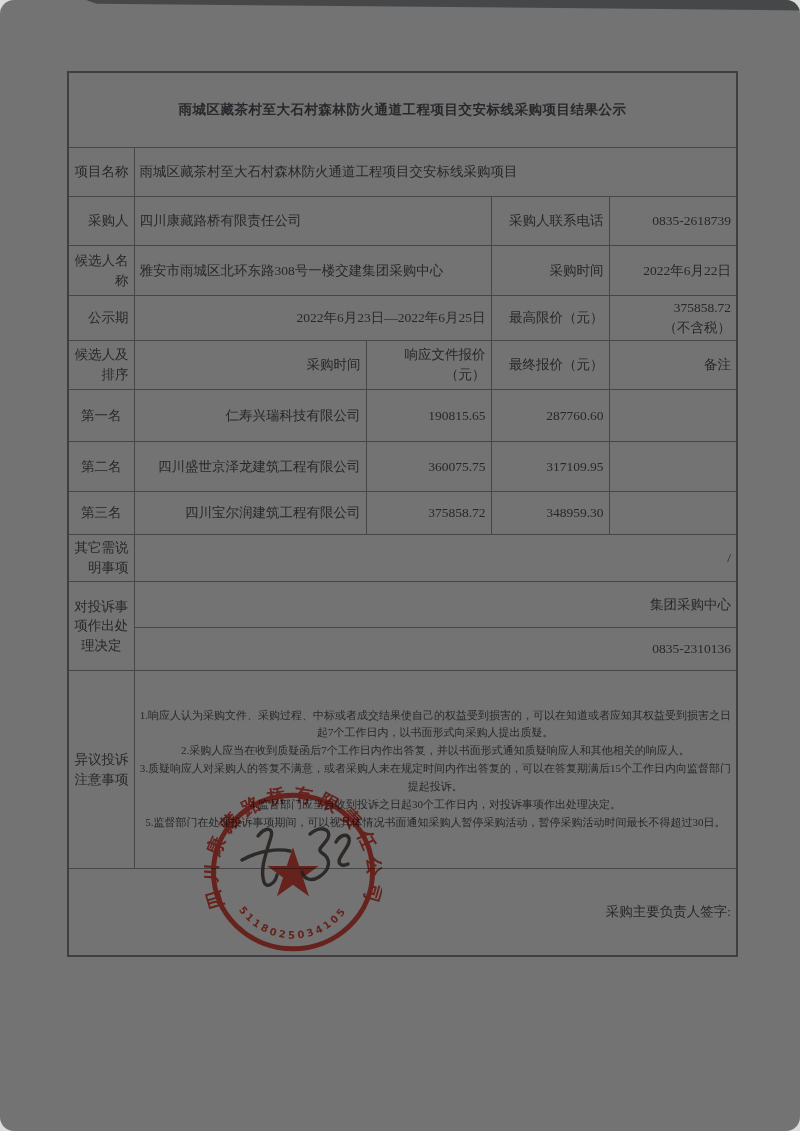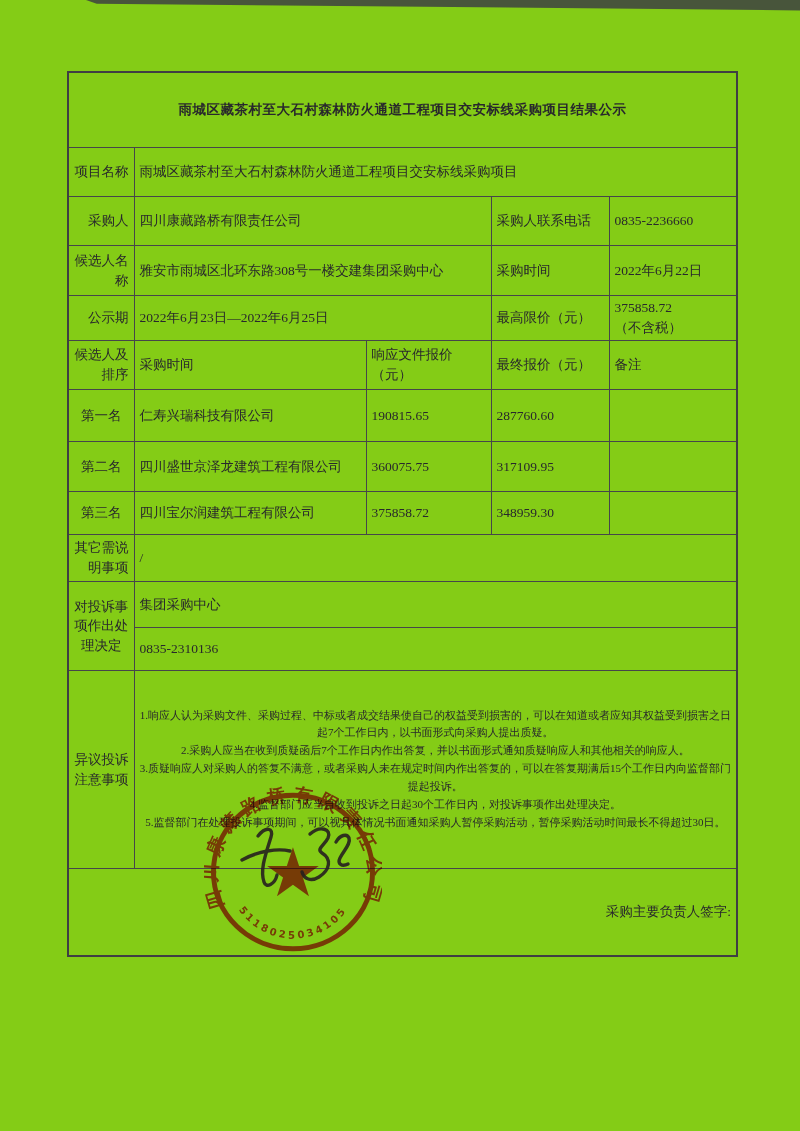--- a/index.html
+++ b/index.html
@@ -1,19 +1,19 @@
 <!DOCTYPE html>
 <html><head>
 <meta charset="utf-8">
 <style>
   html,body{margin:0;padding:0;background:#dcdcda;}
   .page{
     position:relative;width:800px;height:1131px;margin:0 auto;
-    background:#84cc16;overflow:hidden;
-    font-family:"Liberation Serif","DejaVu Serif",serif;color:#28282c;
+    background:#737373;overflow:hidden;
+    font-family:"Liberation Serif","DejaVu Serif",serif;color:#28282c;border-radius:14px;
   }
   .scan-band{
     position:absolute;left:86px;top:0;width:714px;height:13px;
     background:#3d3f42;
     clip-path:polygon(0 0,100% 0,100% 80%,1.5% 28%);
     opacity:.85;
   }
   table.doc{
     position:absolute;left:67px;top:71px;width:669px;
     border-collapse:collapse;table-layout:fixed;
@@ -21,21 +21,21 @@
   }
   table.doc td{
     border:1px solid #46464a;
     font-size:13.5px;line-height:1.45;
     padding:2px 5px;vertical-align:middle;
     overflow:hidden;
   }
   .title-cell{font-size:20px;font-weight:bold;text-align:center;letter-spacing:.5px;}
   .lbl{text-align:right;padding-left:4px;padding-right:2px;}
   .lbl-ctr{text-align:center;}
-  .ctr{text-align:left;}
+  .ctr{text-align:right;}
   .left{text-align:left;}
   .price2{line-height:1.3;}
   .notes p{margin:0 0 1px 0;font-size:11px;line-height:1.56;text-align:center;}
   .notes-cell{padding:6px 8px 6px 8px;vertical-align:middle;}
   .sig-cell{text-align:right;padding-left:8px;font-size:14px;}
   .stamp-svg{position:absolute;left:204px;top:786px;width:178px;height:172px;mix-blend-mode:multiply;z-index:5;}
   .sig-svg{position:absolute;left:236px;top:820px;width:130px;height:84px;z-index:6;}
 </style>
 </head>
 <body>
@@ -60,21 +60,21 @@
 
     <tr>
       <td class="lbl" style="height:44px">项目名称</td>
       <td colspan="4" class="left">雨城区藏茶村至大石村森林防火通道工程项目交安标线采购项目</td>
     </tr>
 
     <tr>
       <td class="lbl" style="height:44px">采购人</td>
       <td colspan="2" class="left">四川康藏路桥有限责任公司</td>
       <td class="ctr">采购人联系电话</td>
-      <td class="ctr">0835-2236660</td>
+      <td class="ctr">0835-2618739</td>
     </tr>
 
     <tr>
       <td class="lbl" style="height:45px">候选人名称</td>
       <td colspan="2" class="left">雅安市雨城区北环东路308号一楼交建集团采购中心</td>
       <td class="ctr">采购时间</td>
       <td class="ctr">2022年6月22日</td>
     </tr>
 
     <tr>

